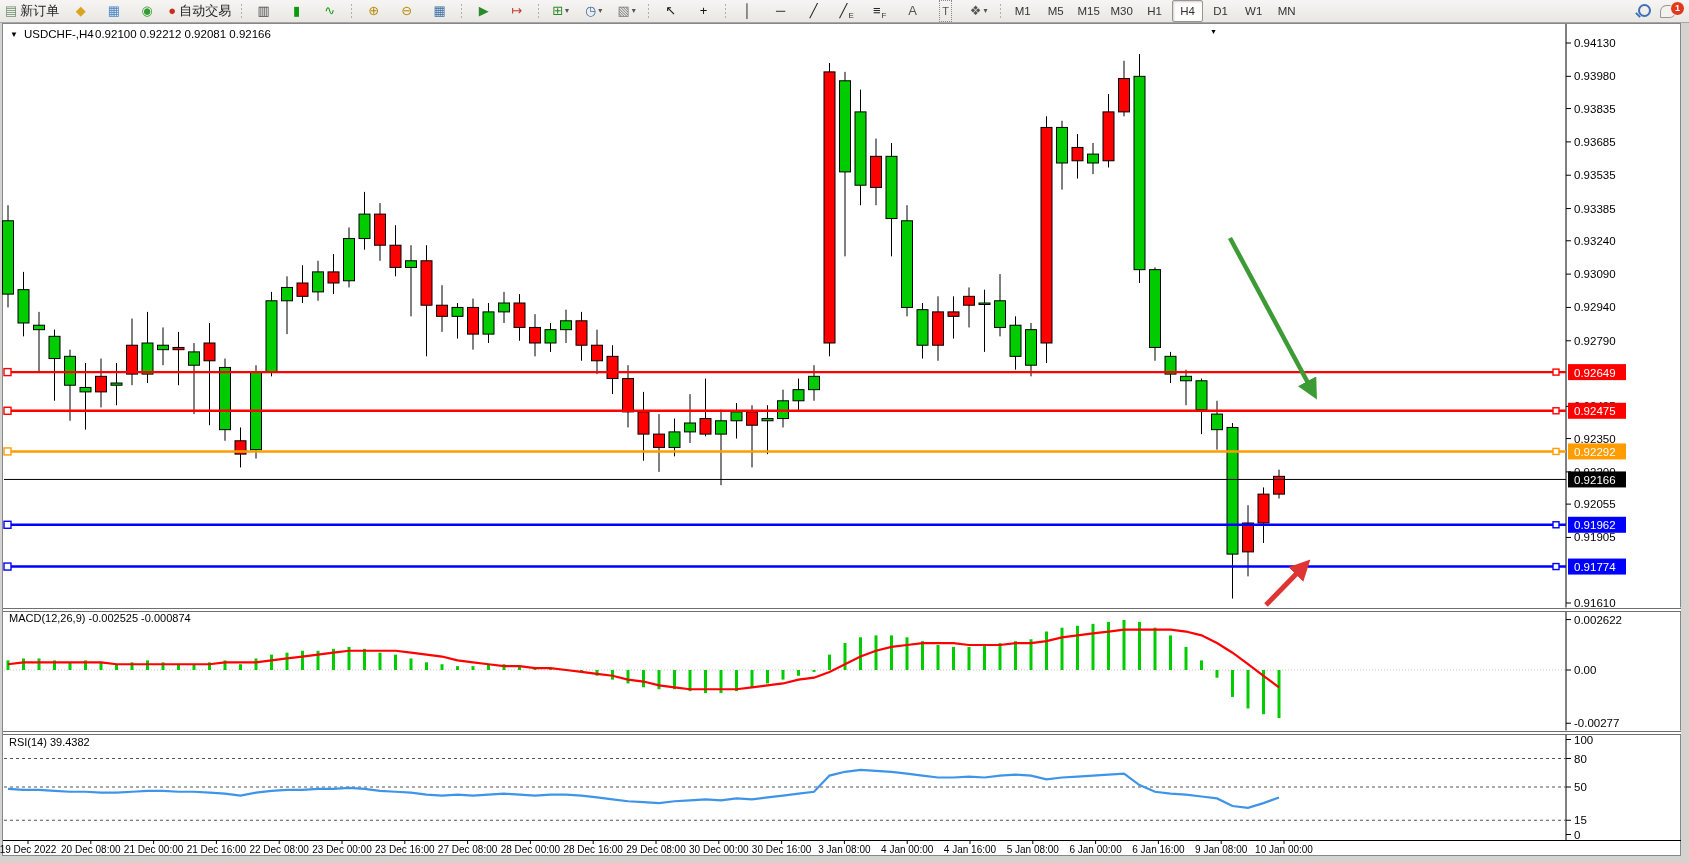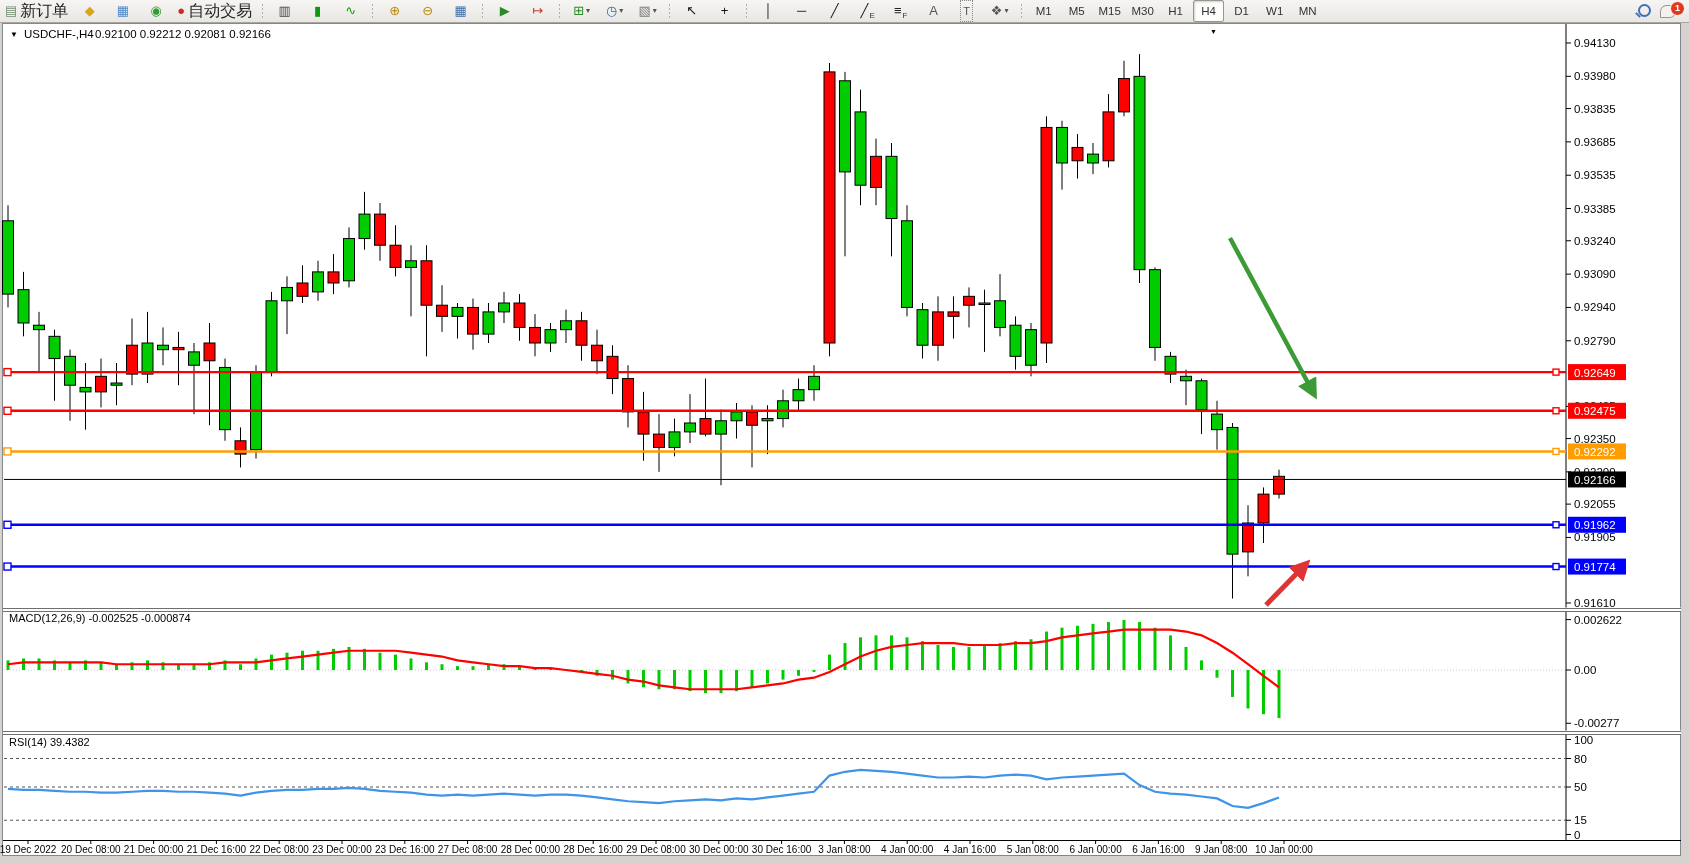--- a/index.html
+++ b/index.html
@@ -3,21 +3,21 @@
 <meta charset="utf-8">
 <style>
   html,body{margin:0;padding:0;background:#d6d3ce;}
   #app{position:relative;width:1689px;height:863px;background:#d6d3ce;overflow:hidden;
        font-family:"Liberation Sans","DejaVu Sans",sans-serif;}
   
   #toolbar{position:absolute;left:0;top:0;width:1689px;height:23px;background:linear-gradient(#f6f5f3,#e9e7e3);
            border-bottom:1px solid #a9a5a0;display:flex;align-items:center;z-index:5;box-sizing:border-box;}
   .tbtn{height:20px;min-width:23px;margin:0 1px;padding:0 3px;display:flex;align-items:center;justify-content:center;
         border:1px solid transparent;border-radius:2px;font-size:13px;line-height:20px;cursor:default;position:relative;}
-  .tbtn .lbl{font-size:16px;color:#222;margin-left:3px;}
+  .tbtn .lbl{font-size:13px;color:#222;margin-left:3px;}
   .tbtn .sub{font-size:8px;color:#333;margin-left:1px;align-self:flex-end;line-height:10px;}
   .tbtn .caret{font-size:8px;color:#555;margin-left:2px;}
   .tbtn.active{background:#fdfdfb;border:1px solid #9a968f;box-shadow:inset 1px 1px 2px rgba(0,0,0,.18);}
   .tbtn.boxed .g{border:1px dotted #888;padding:0 2px;font-size:11px;}
   .tf .g{font-size:11.5px;color:#333;letter-spacing:0;}
   .tsep{width:7px;height:20px;margin:0 2px;display:flex;align-items:center;justify-content:center;}
   .tsep i{display:block;width:3px;height:16px;
           background-image:radial-gradient(#b2aea8 30%,transparent 31%);background-size:3px 4px;}
   .tspacer{flex:1;}
   .magwrap{position:relative;width:22px;height:20px;margin-right:2px;}

